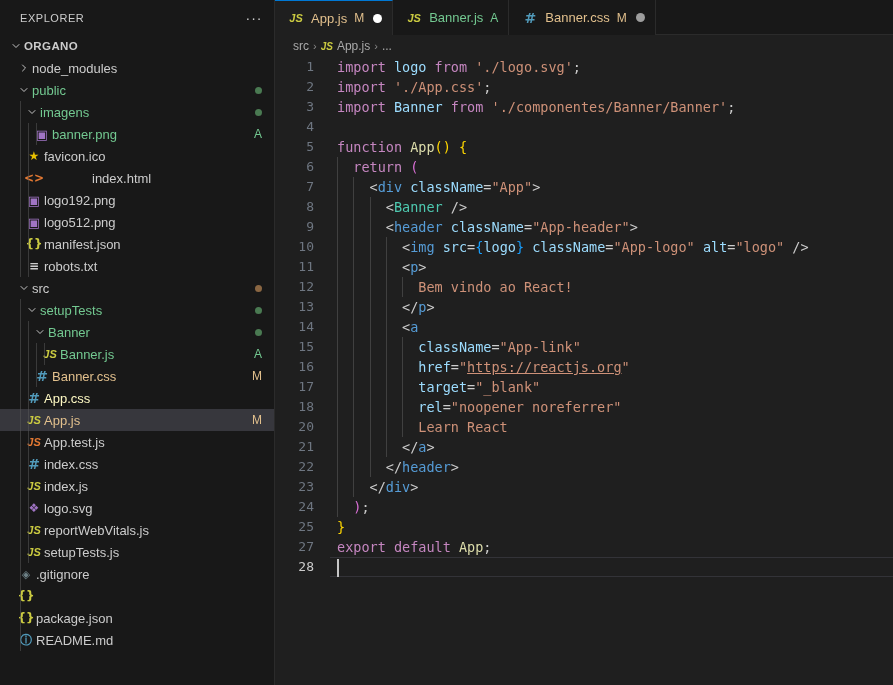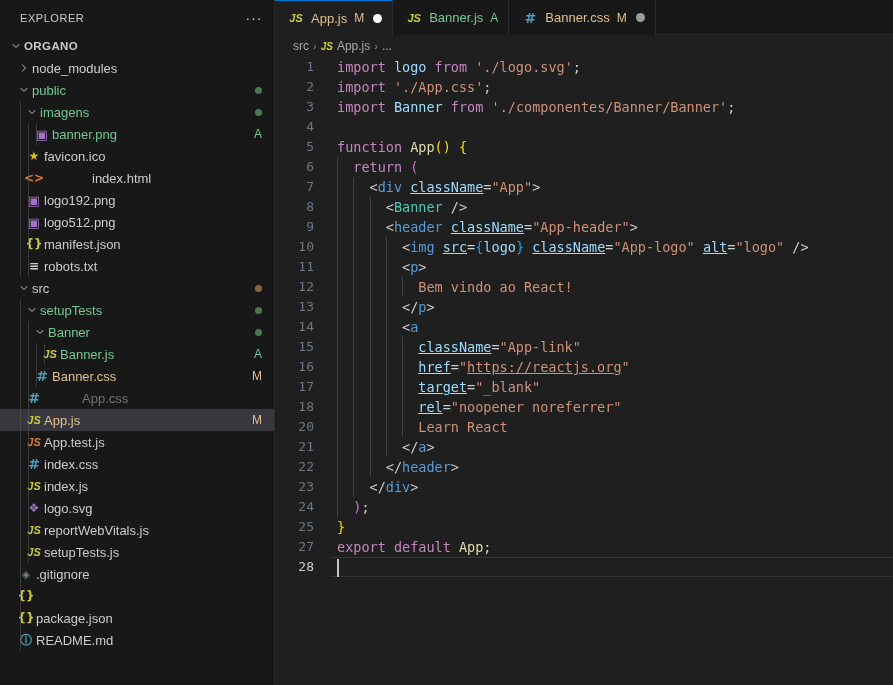--- a/index.html
+++ b/index.html
@@ -138,21 +138,21 @@
   }
 
   
   .t-kw   { color:#c586c0; }
   .t-var  { color:#9cdcfe; }
   .t-str  { color:#ce9178; }
   .t-punc { color:#cccccc; }
   .t-fn   { color:#dcdcaa; }
   .t-tag  { color:#569cd6; }
   .t-comp { color:#4ec9b0; }
-  .t-attr { color:#9cdcfe;text-decoration:underline; }
+  .t-attr { color:#9cdcfe; }
   .t-brk1 { color:#ffd700; }
   .t-brk2 { color:#da70d6; }
   .t-brk3 { color:#179fff; }
   .t-txt  { color:#cccccc; }
   .t-link { color:#ce9178; text-decoration:underline; }
 </style>
 </head>
 <body>
 
 <div id="app">
@@ -332,21 +332,21 @@
           <span class="lbl" style="color: rgb(226, 192, 141);">Banner.css</span>
           <span class="badge" style="color: rgb(226, 192, 141);">M</span>
         </div>
         <div class="row">
           <div class="guides">
             <i style="left: 20px;"></i>
             <i style="left: 28px;"></i>
           </div>
           <div style="width: 24px; flex: 0 0 24px;"></div>
           <span class="ficon i-css">#</span>
-          <span class="lbl" style="color: #737373; margin-left: 38px;">App.css</span>
+          <span class="lbl" style="color: #fef9c3;">App.css</span>
         </div>
         <div class="row sel">
           <div class="guides">
             <i style="left: 20px;"></i>
             <i style="left: 28px;"></i>
           </div>
           <div style="width: 24px; flex: 0 0 24px;"></div>
           <span class="ficon i-js">JS</span>
           <span class="lbl" style="color: rgb(226, 192, 141);">App.js</span>
           <span class="badge" style="color: rgb(226, 192, 141);">M</span>

